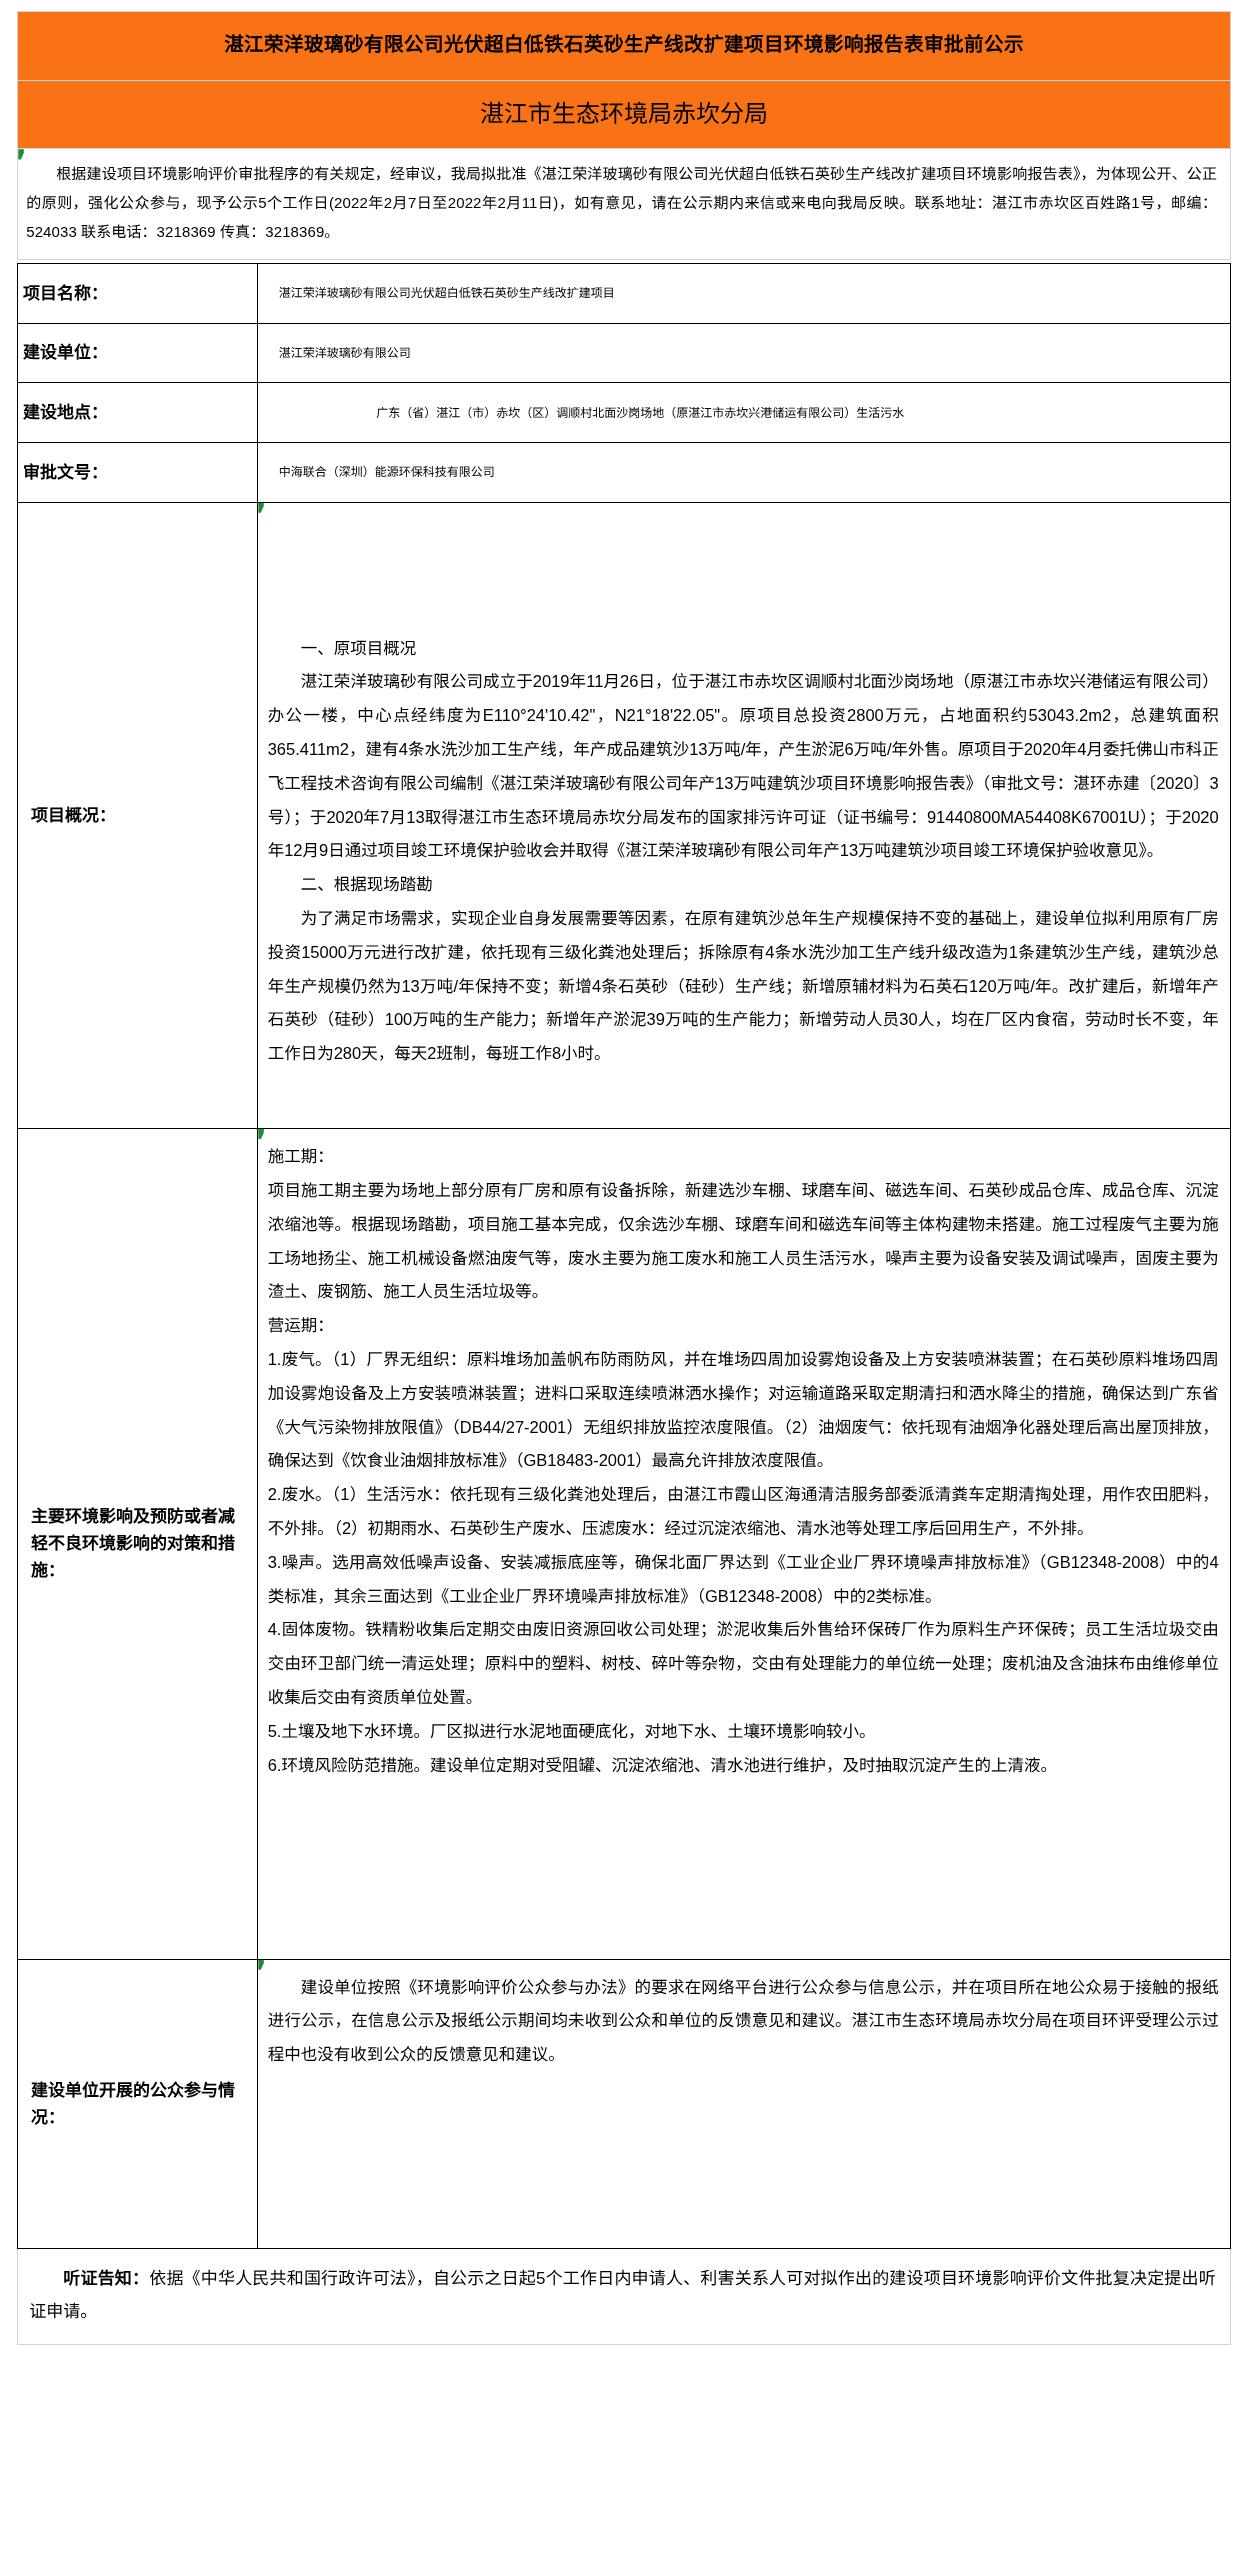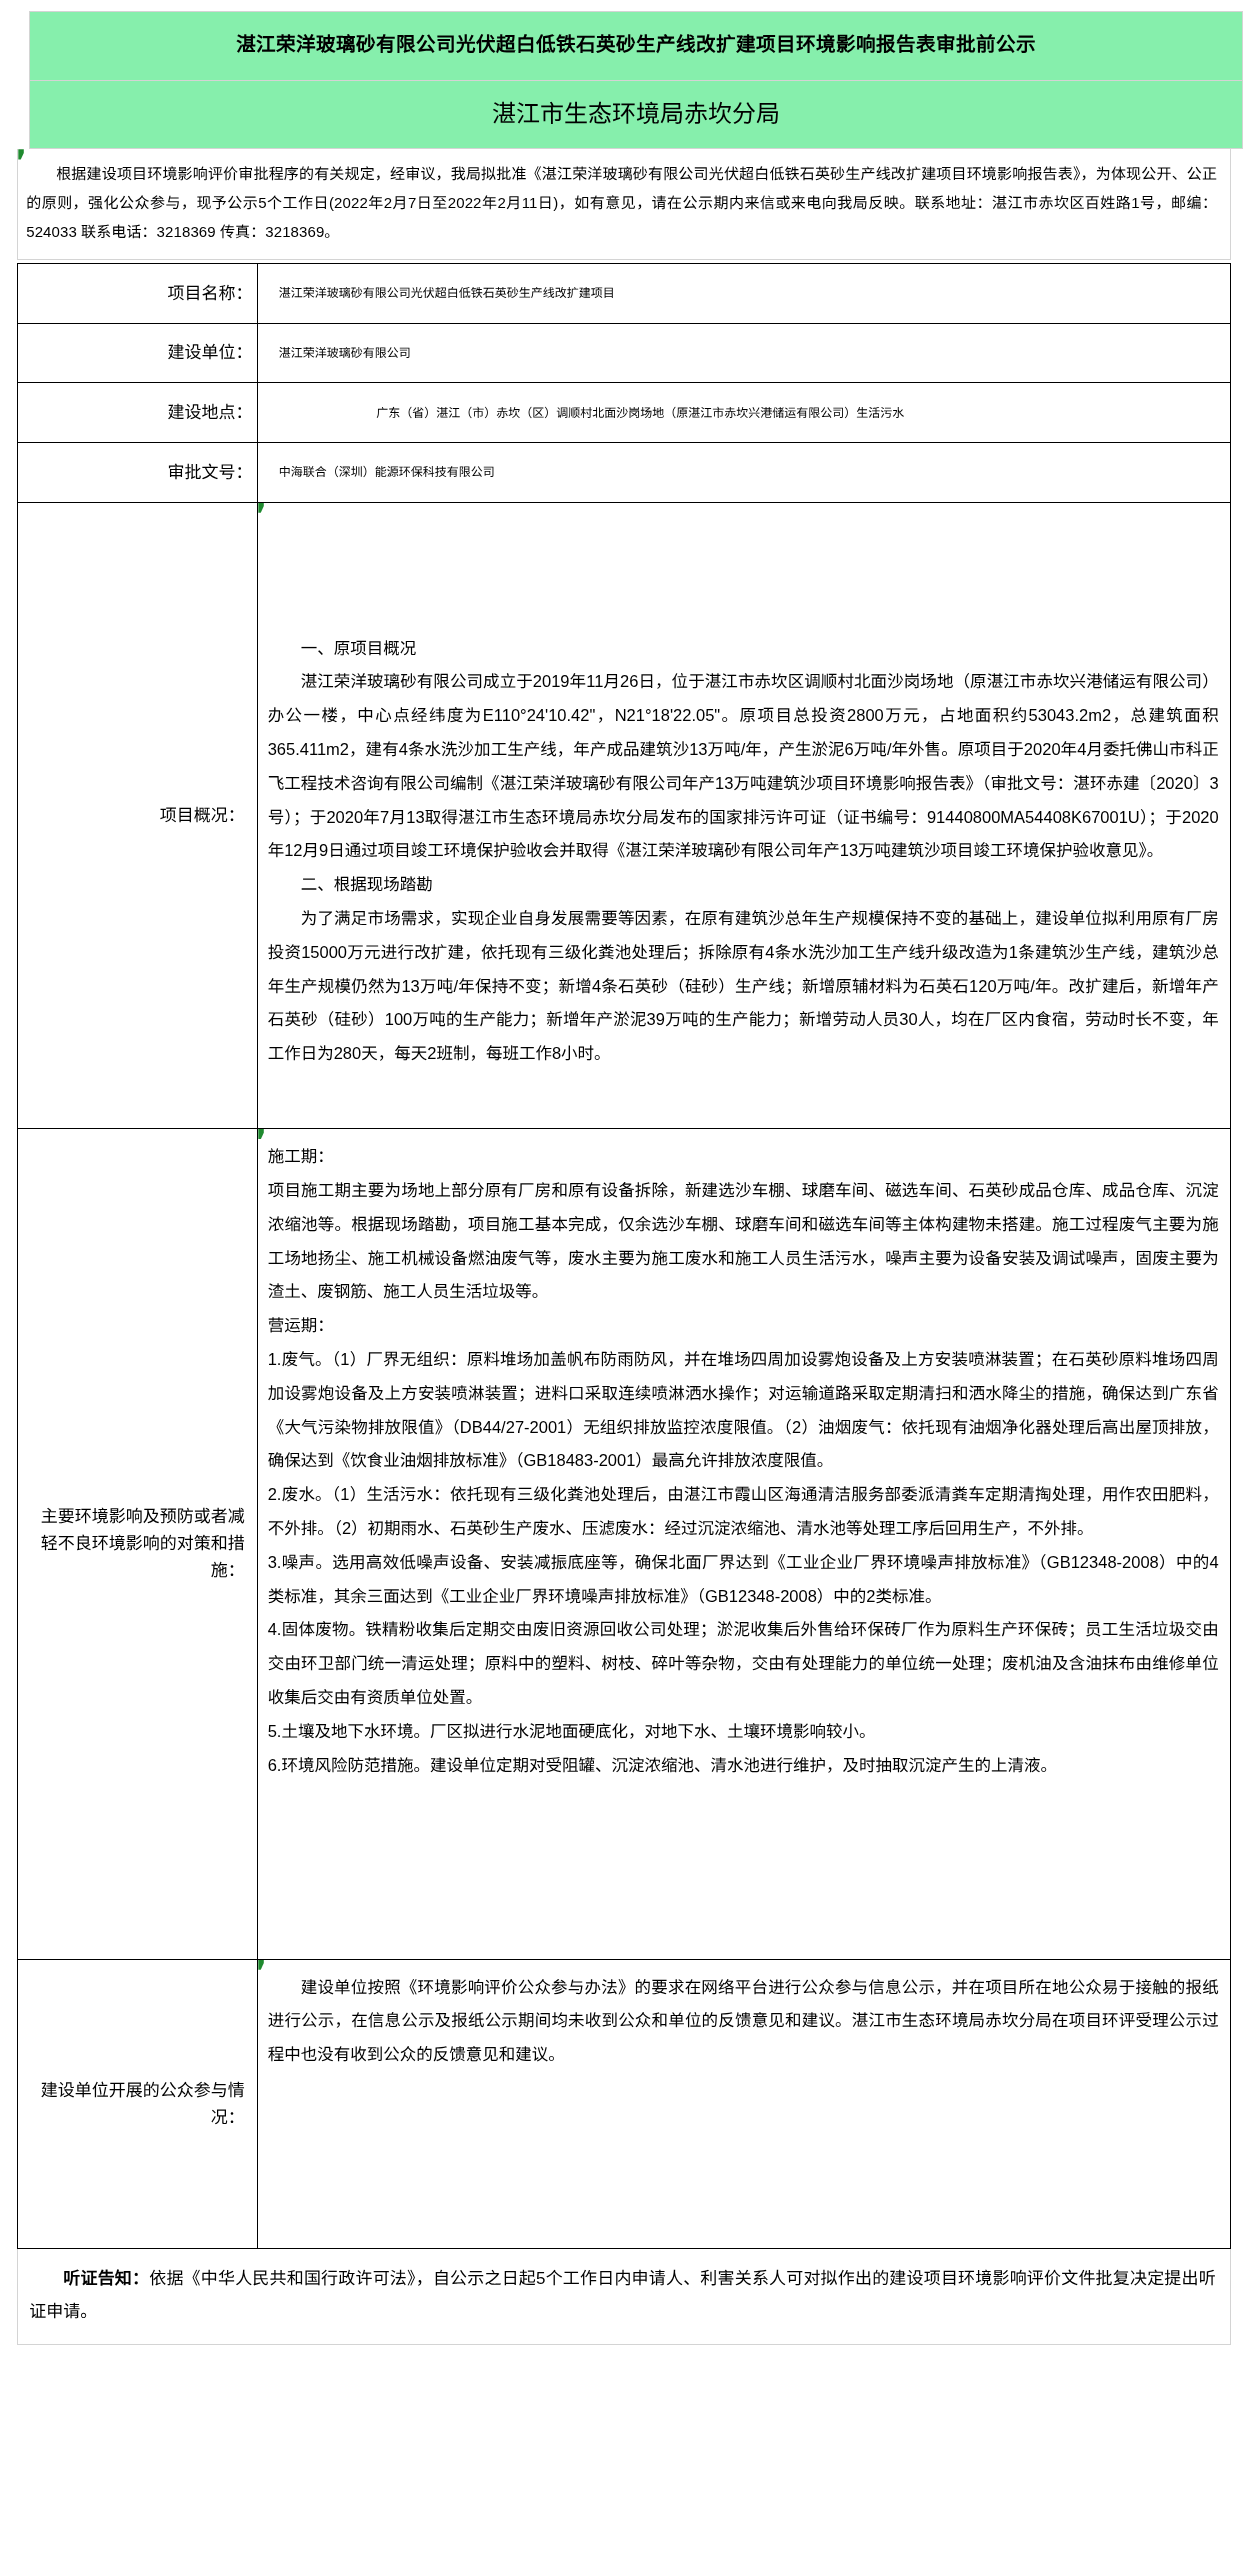--- a/index.html
+++ b/index.html
@@ -20,22 +20,21 @@
     background: #ffffff;
     margin: 0 auto;
   }
 
   
   .hdr-box {
     border: 1.6px solid #d4d4d4;
     box-sizing: border-box;
     width: 100%;
     text-align: center;
-    background: #86efac;
-    margin-left: 12px;
+    background: #f97316;
   }
   .hdr-box.title {
     padding: 20.4px 15.7px 22px 15.7px;
     border-bottom: none;
   }
   .hdr-box.subtitle {
     padding: 17.3px 15.7px 19px 15.7px;
   }
   .doc-title {
     font-size: 19.6px;
@@ -84,22 +83,22 @@
     margin-top: 3.1px;
   }
   table.main td {
     border: 1.6px solid #000000;
     vertical-align: middle;
     padding: 0;
   }
   .col-label { width: 240px; }
 
   .cell-label {
-    text-align: right;
-    font-weight: normal;
+    text-align: left;
+    font-weight: bold;
     font-size: 17px;
     padding: 15.7px 4.7px;
     line-height: 1.6;
   }
   .cell-label.tall { padding: 7.9px 12.6px; }
 
   .cell-value-center {
     font-size: 12px;
     padding: 17.3px 20.4px;
     line-height: 2.0;

